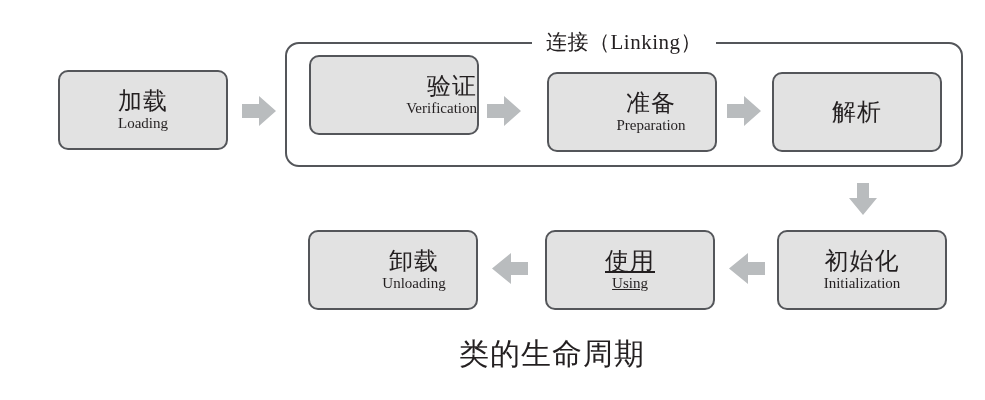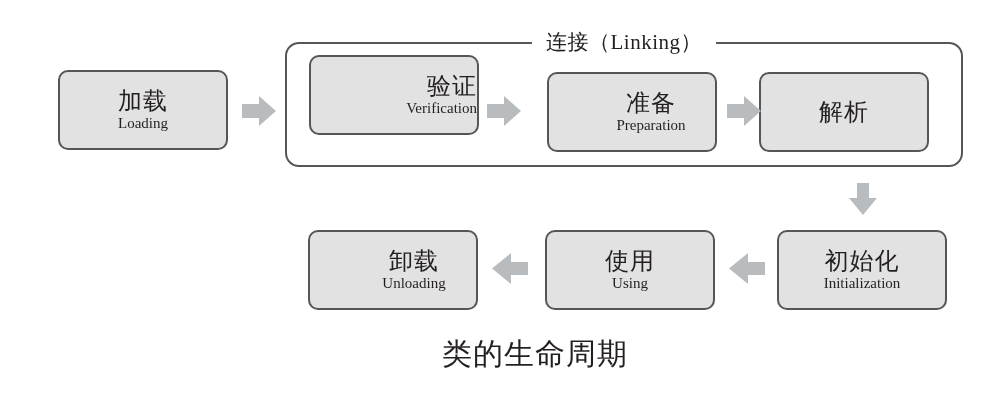--- a/index.html
+++ b/index.html
@@ -46,21 +46,21 @@
     background:var(--bg);
     padding:0 14px;
     font-size:21px;
     white-space:nowrap;
     color:var(--text);
     letter-spacing:0.5px;
   }
   .arrow{position:absolute;color:var(--arrow);display:block;}
   .caption{
     position:absolute;
-    left:535px;top:334px;
+    left:552px;top:334px;
     transform:translateX(-50%);
     font-size:30px;
     letter-spacing:1px;
     white-space:nowrap;
     color:var(--text);
   }
 </style>
 </head>
 <body>
 
@@ -81,21 +81,21 @@
     <div class="stage-box" style="left:22px;top:11px;align-items:flex-end;">
       <div class="stage-zh">验证</div>
       <div class="stage-en">Verification</div>
     </div>
 
     <div class="stage-box" style="left:260px;top:28px;padding-left:38px;">
       <div class="stage-zh">准备</div>
       <div class="stage-en">Preparation</div>
     </div>
 
-    <div class="stage-box" style="left:472px;top:28px;">
+    <div class="stage-box" style="left:485px;top:28px;">
       <div class="stage-zh">解析</div>
     </div>
   </div>
 
   <svg class="arrow" style="left:487px;top:96px;" width="34" height="30" viewBox="0 0 34 30">
     <polygon points="0,8 17,8 17,0 34,15 17,30 17,22 0,22" fill="currentColor"></polygon>
   </svg>
 
   <svg class="arrow" style="left:727px;top:96px;" width="34" height="30" viewBox="0 0 34 30">
     <polygon points="0,8 17,8 17,0 34,15 17,30 17,22 0,22" fill="currentColor"></polygon>
@@ -107,21 +107,21 @@
 
   <div class="stage-box" style="left:777px;top:230px;">
     <div class="stage-zh">初始化</div>
     <div class="stage-en">Initialization</div>
   </div>
 
   <svg class="arrow" style="left:729px;top:253px;" width="36" height="31" viewBox="0 0 36 31">
     <polygon points="36,9 19,9 19,0 0,15.5 19,31 19,22 36,22" fill="currentColor"></polygon>
   </svg>
 
-  <div class="stage-box" style="left:545px;top:230px;">
+  <div class="stage-box" style="left:545px;top:230px;text-decoration:underline;">
     <div class="stage-zh">使用</div>
     <div class="stage-en">Using</div>
   </div>
 
   <svg class="arrow" style="left:492px;top:253px;" width="36" height="31" viewBox="0 0 36 31">
     <polygon points="36,9 19,9 19,0 0,15.5 19,31 19,22 36,22" fill="currentColor"></polygon>
   </svg>
 
   <div class="stage-box" style="left:308px;top:230px;padding-left:42px;">
     <div class="stage-zh">卸载</div>

